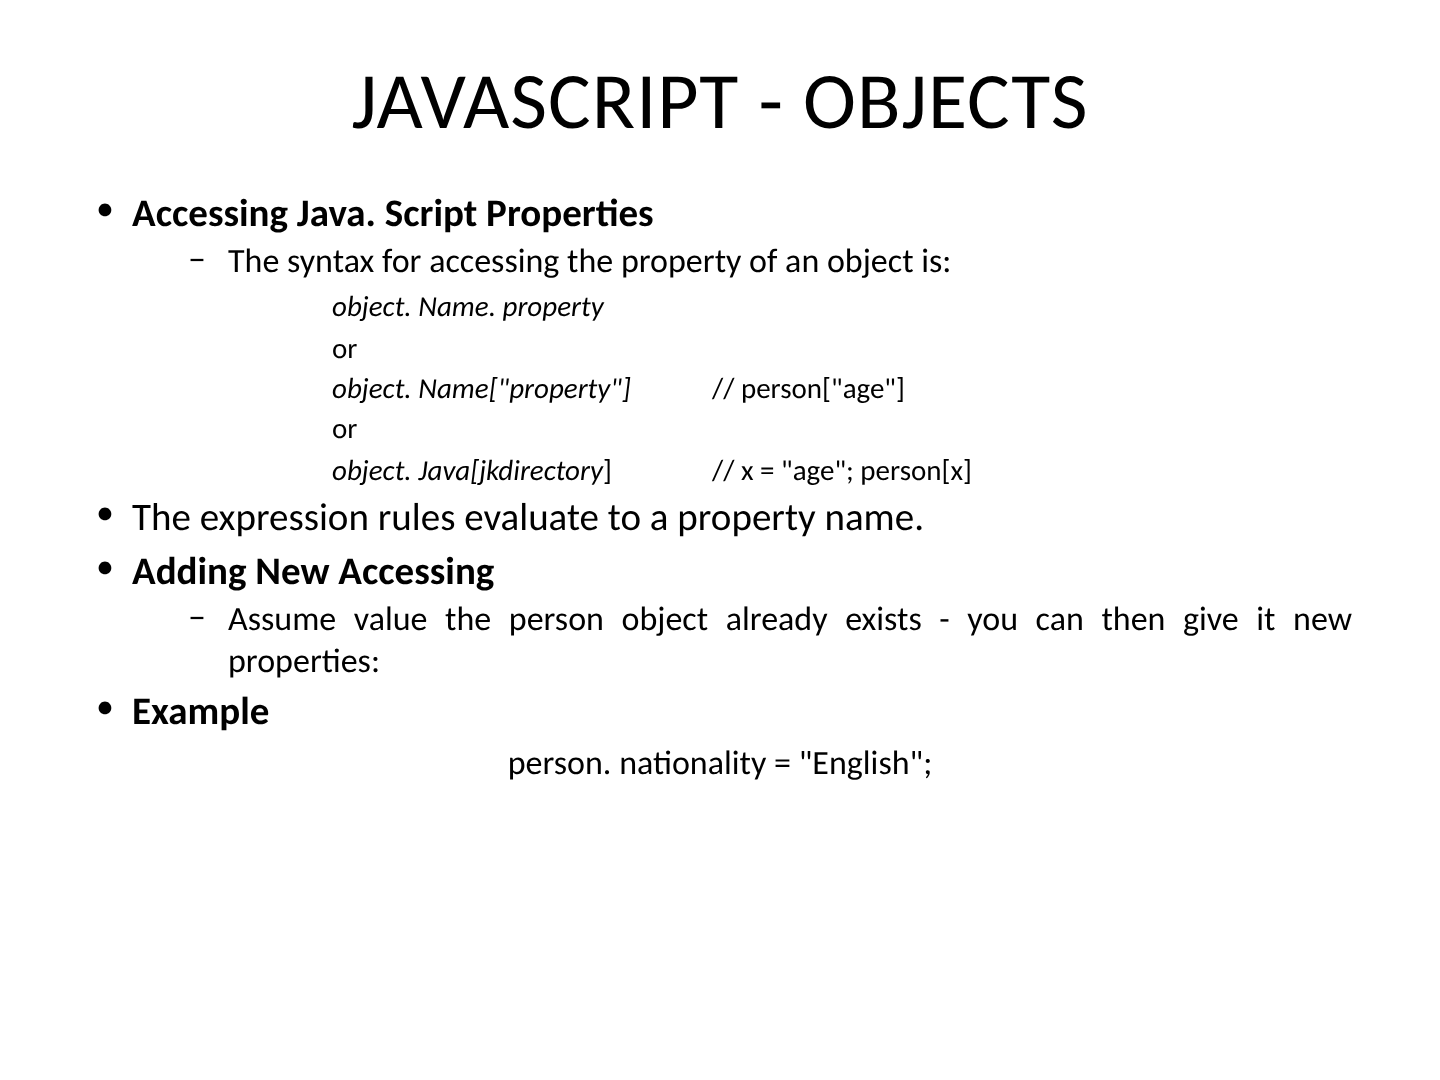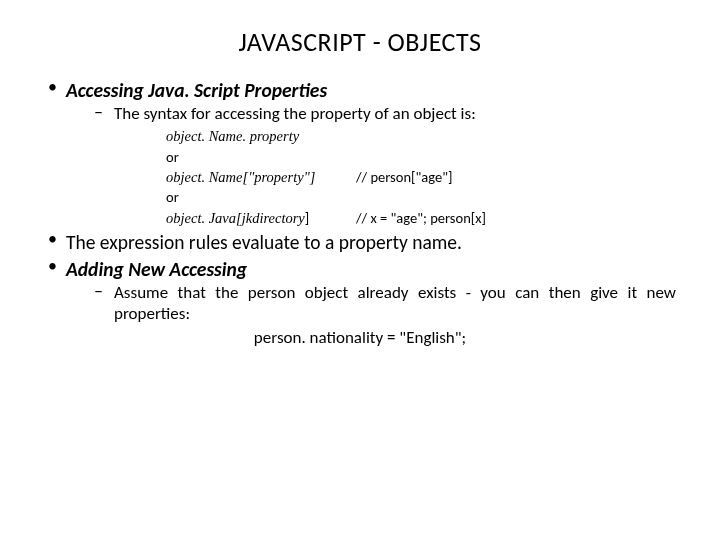--- a/index.html
+++ b/index.html
@@ -10,52 +10,52 @@
     font-family: Calibri, Arial, sans-serif;
     color: #000;
     overflow: hidden;
   }
   .slide {
     position: relative;
     width: 720px; height: 540px;
     padding: 18px 44px 0 44px;
   }
   .title {
-    font-size: 26px;
+    font-size: 40px;
     font-weight: 400;
     text-align: center;
     margin: 8px 0 20px 0;
     letter-spacing: 0.5px;
   }
   ul.top { list-style: none; padding-left: 0; margin: 0; }
   ul.top > li { position: relative; padding-left: 22px; margin-bottom: 2px; }
   ul.top > li::before {
     content: "•"; position: absolute; left: 4px; top: 0;
     font-size: 18px; line-height: 1.1;
   }
   ul.sub { list-style: none; padding-left: 26px; margin: 0; }
   ul.sub > li { position: relative; padding-left: 22px; margin-bottom: 1px; }
   ul.sub > li::before {
     content: "–"; position: absolute; left: 2px; top: 0;
     font-size: 18px; line-height: 1.1;
   }
-  .bold { font-weight: 700; font-style: italic; }
+  .bold { font-weight: 700; }
   .body-lg { font-size: 19.5px; line-height: 1.28; }
   .body-md { font-size: 17px; line-height: 1.26; }
   .justify { text-align: justify; }
   .codeblock {
     padding-left: 52px;
     font-size: 14.5px;
     line-height: 1.4;
     margin-top: 2px;
   }
   .codeblock .row { display: flex; }
   .codeblock .c1 { width: 190px; }
   .codeblock .c2 { }
-  .italic { font-style: italic; font-family: Liberation Serif, serif; }
+  .italic { font-style: italic; }
   .example-line {
     text-align: center;
     font-size: 17px;
     margin: 2px 0 4px 0;
   }
   .watermark {
     position: absolute;
     top: 130px; left: 0; right: 0;
     height: 200px;
     pointer-events: none;
@@ -150,22 +150,25 @@
           </div>
         </li>
       </ul>
     </li>
 
     <li class="body-lg">The expression rules evaluate to a property name.</li>
 
     <li class="body-lg">
       <span class="bold">Adding New Accessing</span>
       <ul class="sub">
-        <li class="body-md justify">Assume that the person object already exists - you can then give it new properties:</li>
+        <li class="body-md justify">Assume value the person object already exists - you can then give it new properties:</li>
       </ul>
     </li>
 
+    <li class="body-lg">
+      <span class="bold">Example</span>
+    </li>
   </ul>
 
   <div class="example-line">person. nationality = "English";</div>
 
 
 </div>
 
 </body></html>

